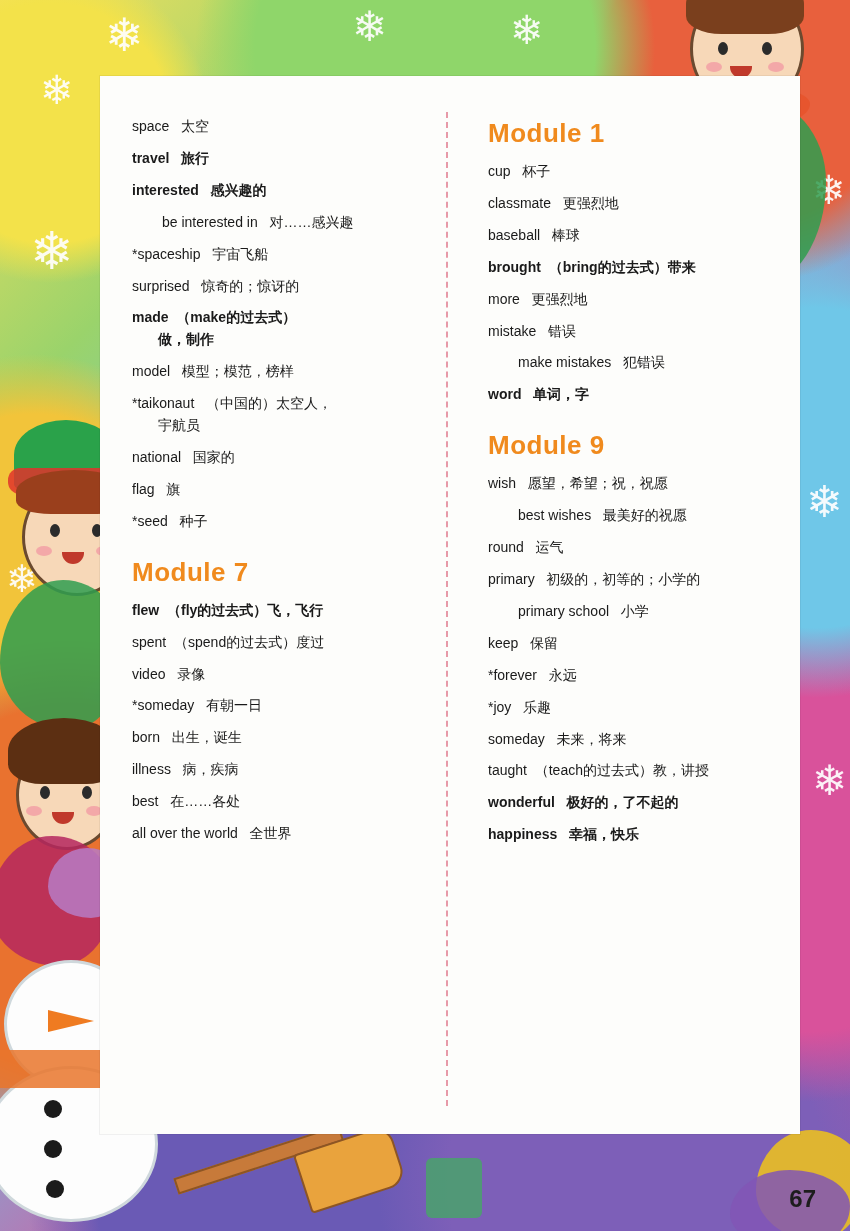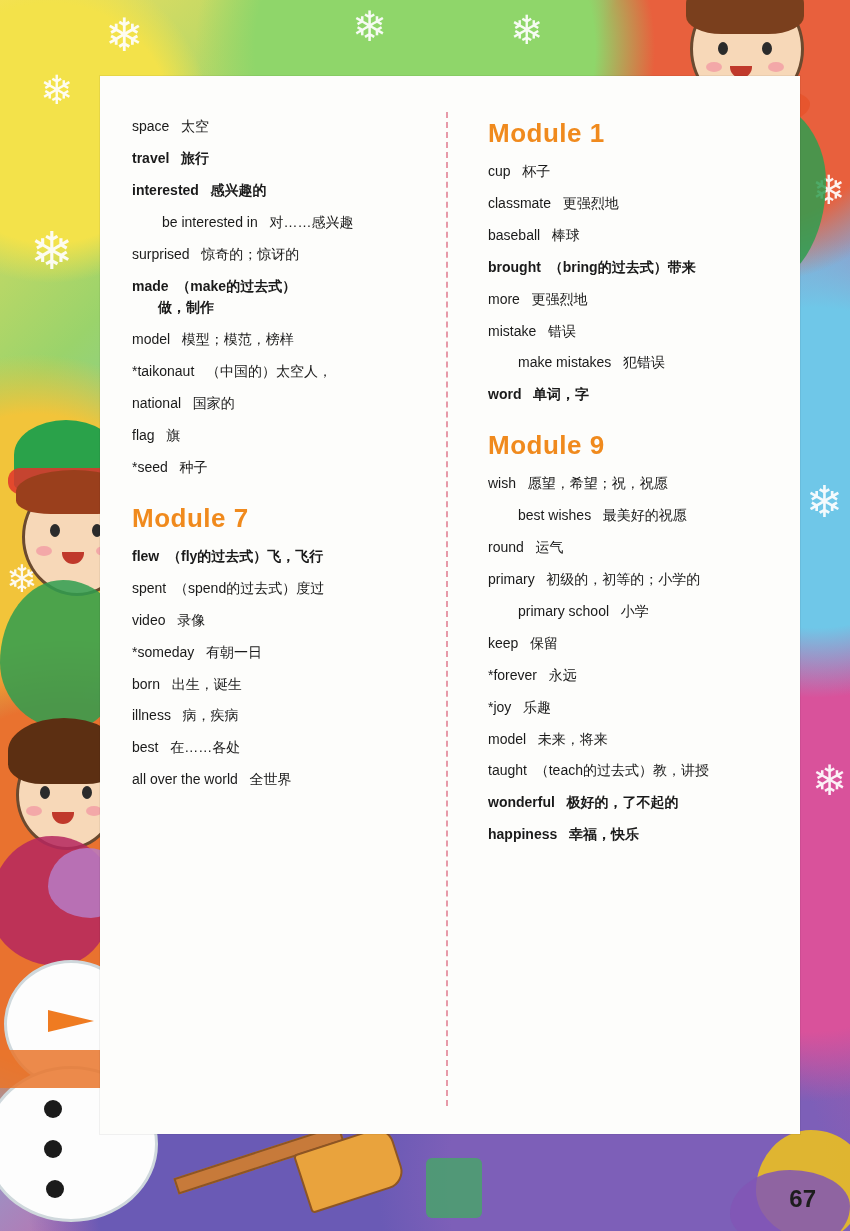--- a/index.html
+++ b/index.html
@@ -260,25 +260,27 @@
     <div class="divider"></div>
 
     <div class="columns">
 
       <div class="col col-left">
 
         <p class="entry">space   太空</p>
         <p class="entry bold">travel   旅行</p>
         <p class="entry bold">interested   感兴趣的</p>
         <p class="entry indent">be interested in   对……感兴趣</p>
+        <p class="entry">*spaceship   宇宙飞船</p>
         <p class="entry">surprised   惊奇的；惊讶的</p>
         <p class="entry bold">made  （make的过去式）</p>
         <p class="entry bold cont">做，制作</p>
         <p class="entry">model   模型；模范，榜样</p>
         <p class="entry">*taikonaut   （中国的）太空人，</p>
+        <p class="entry cont">宇航员</p>
         <p class="entry">national   国家的</p>
         <p class="entry">flag   旗</p>
         <p class="entry">*seed   种子</p>
 
         <h2 class="module-title">Module 7</h2>
 
         <p class="entry bold">flew  （fly的过去式）飞，飞行</p>
         <p class="entry">spent  （spend的过去式）度过</p>
         <p class="entry">video   录像</p>
         <p class="entry">*someday   有朝一日</p>
@@ -304,21 +306,21 @@
         <h2 class="module-title">Module 9</h2>
 
         <p class="entry">wish   愿望，希望；祝，祝愿</p>
         <p class="entry indent">best wishes   最美好的祝愿</p>
         <p class="entry">round   运气</p>
         <p class="entry">primary   初级的，初等的；小学的</p>
         <p class="entry indent">primary school   小学</p>
         <p class="entry">keep   保留</p>
         <p class="entry">*forever   永远</p>
         <p class="entry">*joy   乐趣</p>
-        <p class="entry">model   未来，将来</p>
+        <p class="entry">someday   未来，将来</p>
         <p class="entry">taught  （teach的过去式）教，讲授</p>
         <p class="entry bold">wonderful   极好的，了不起的</p>
         <p class="entry bold">happiness   幸福，快乐</p>
       </div>
 
     </div>
   </div>
 
   <div class="page-number">67</div>
 

